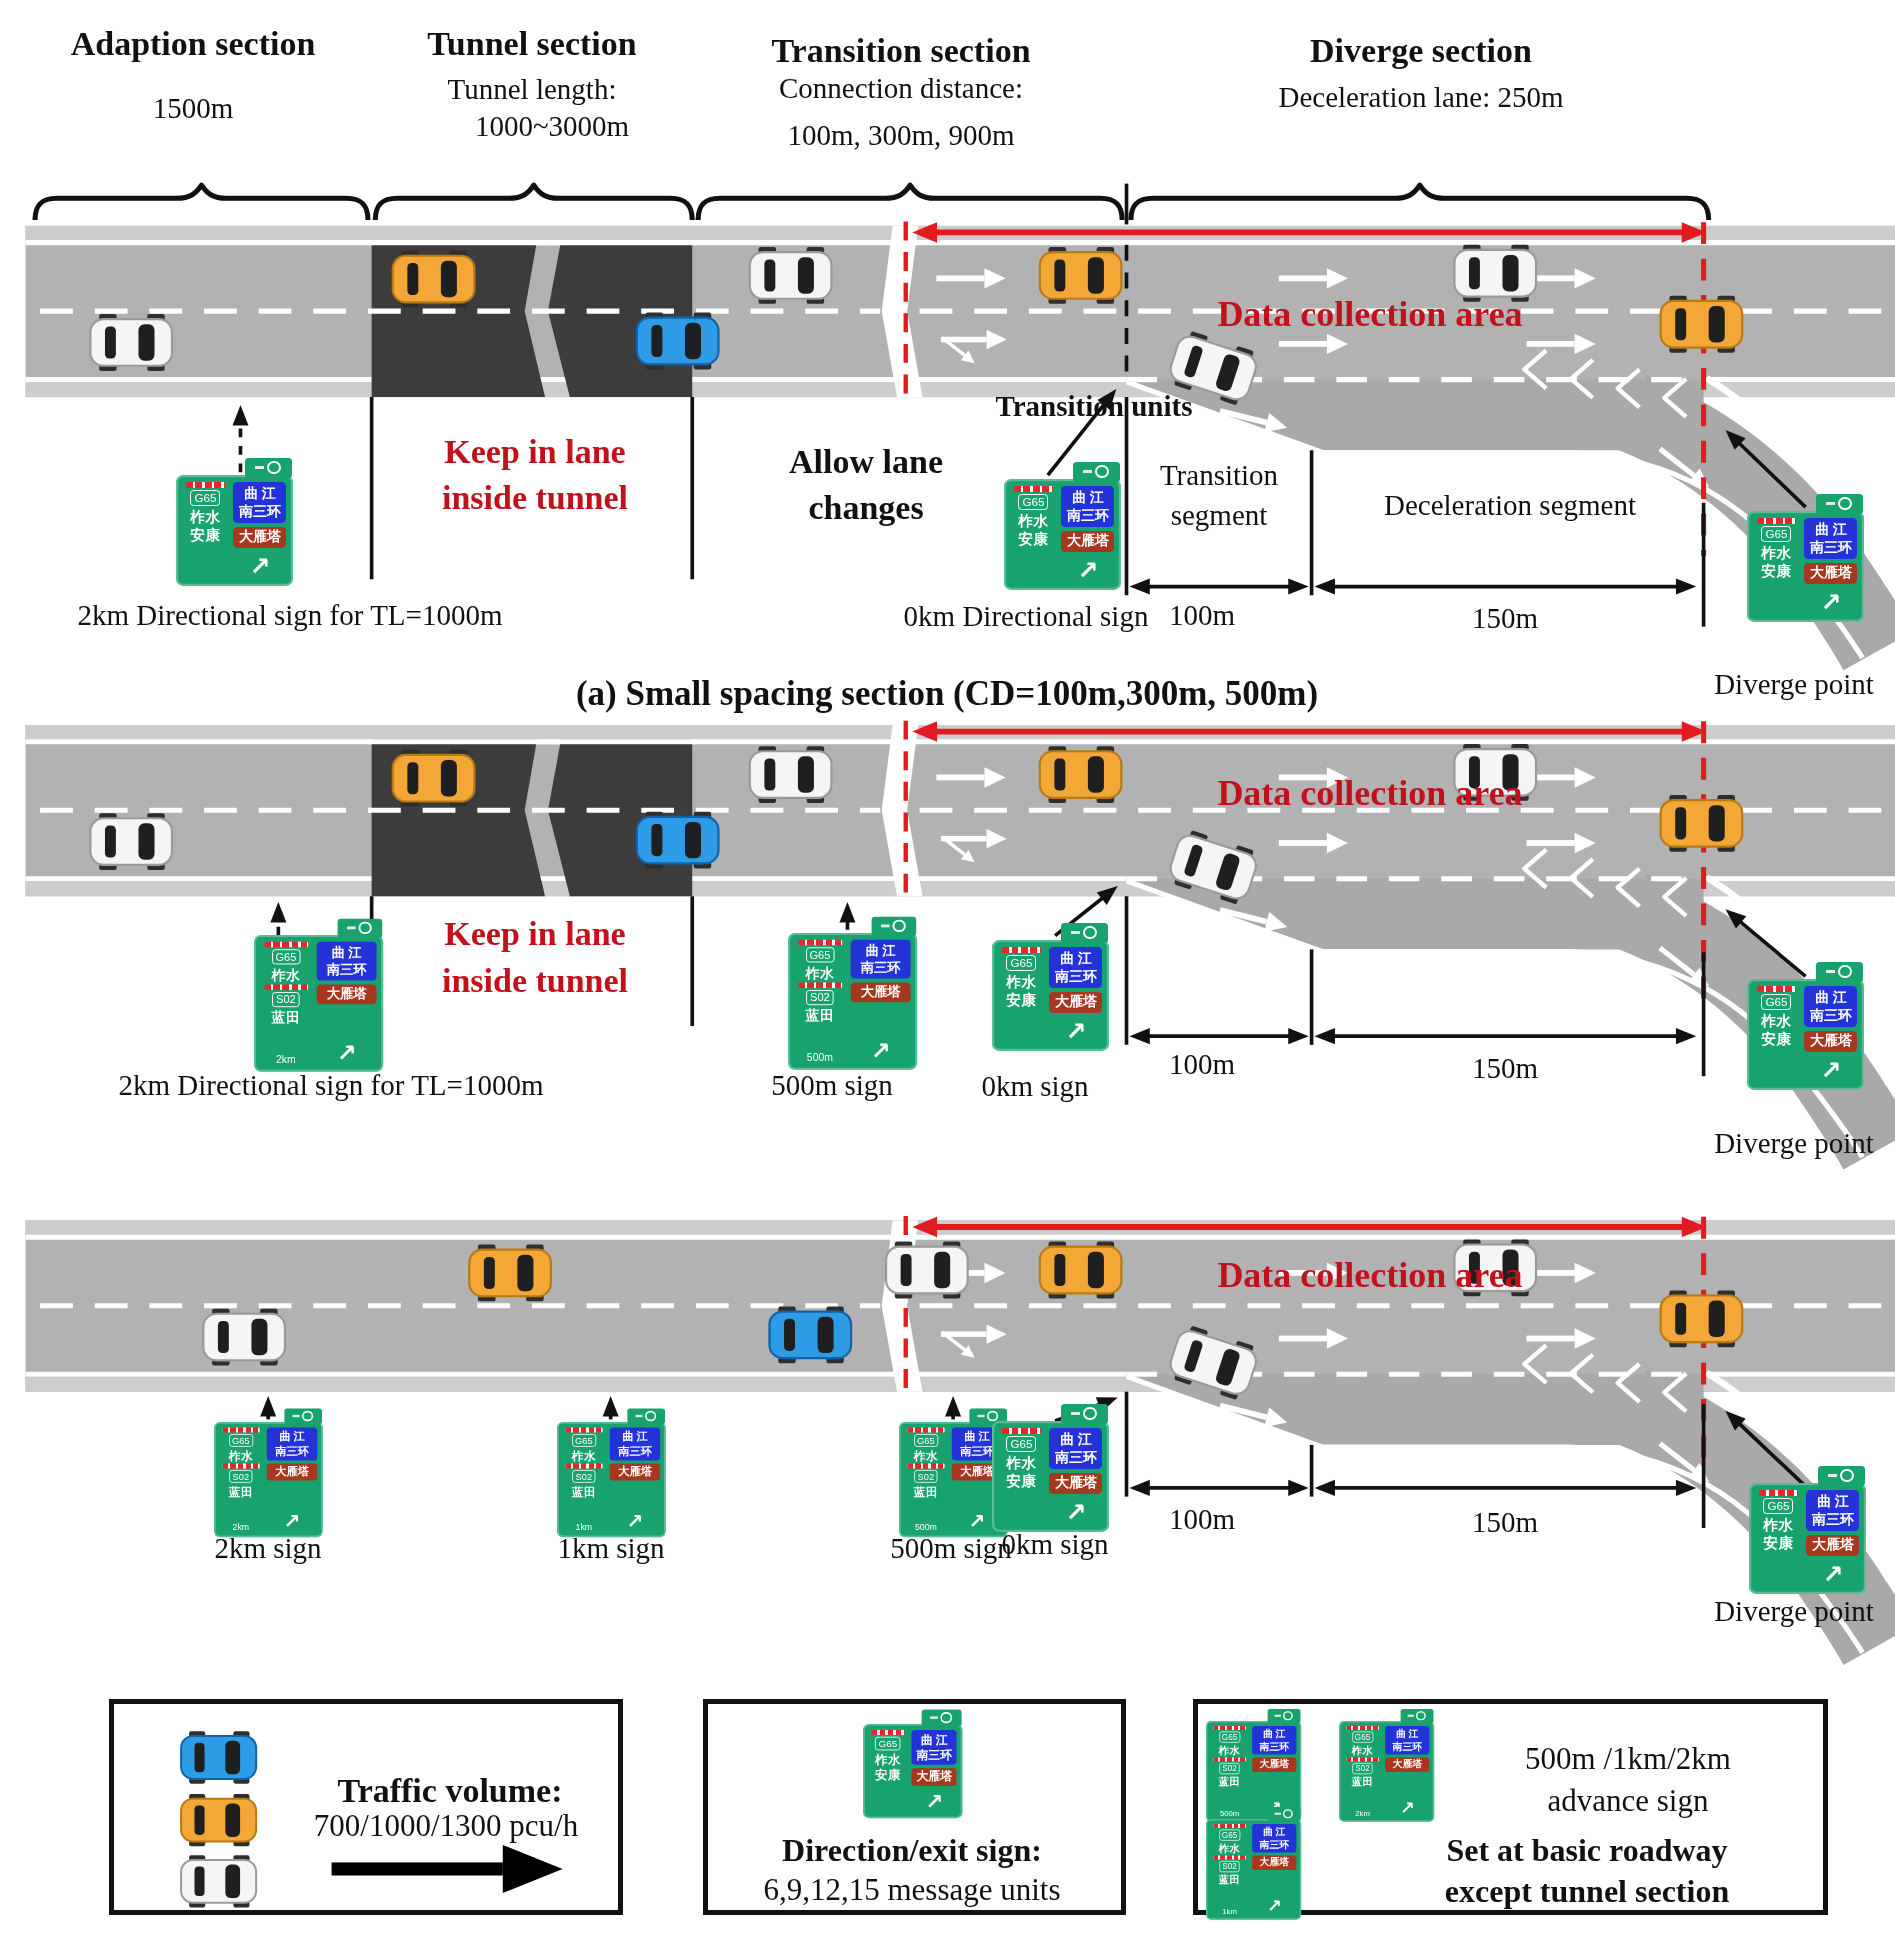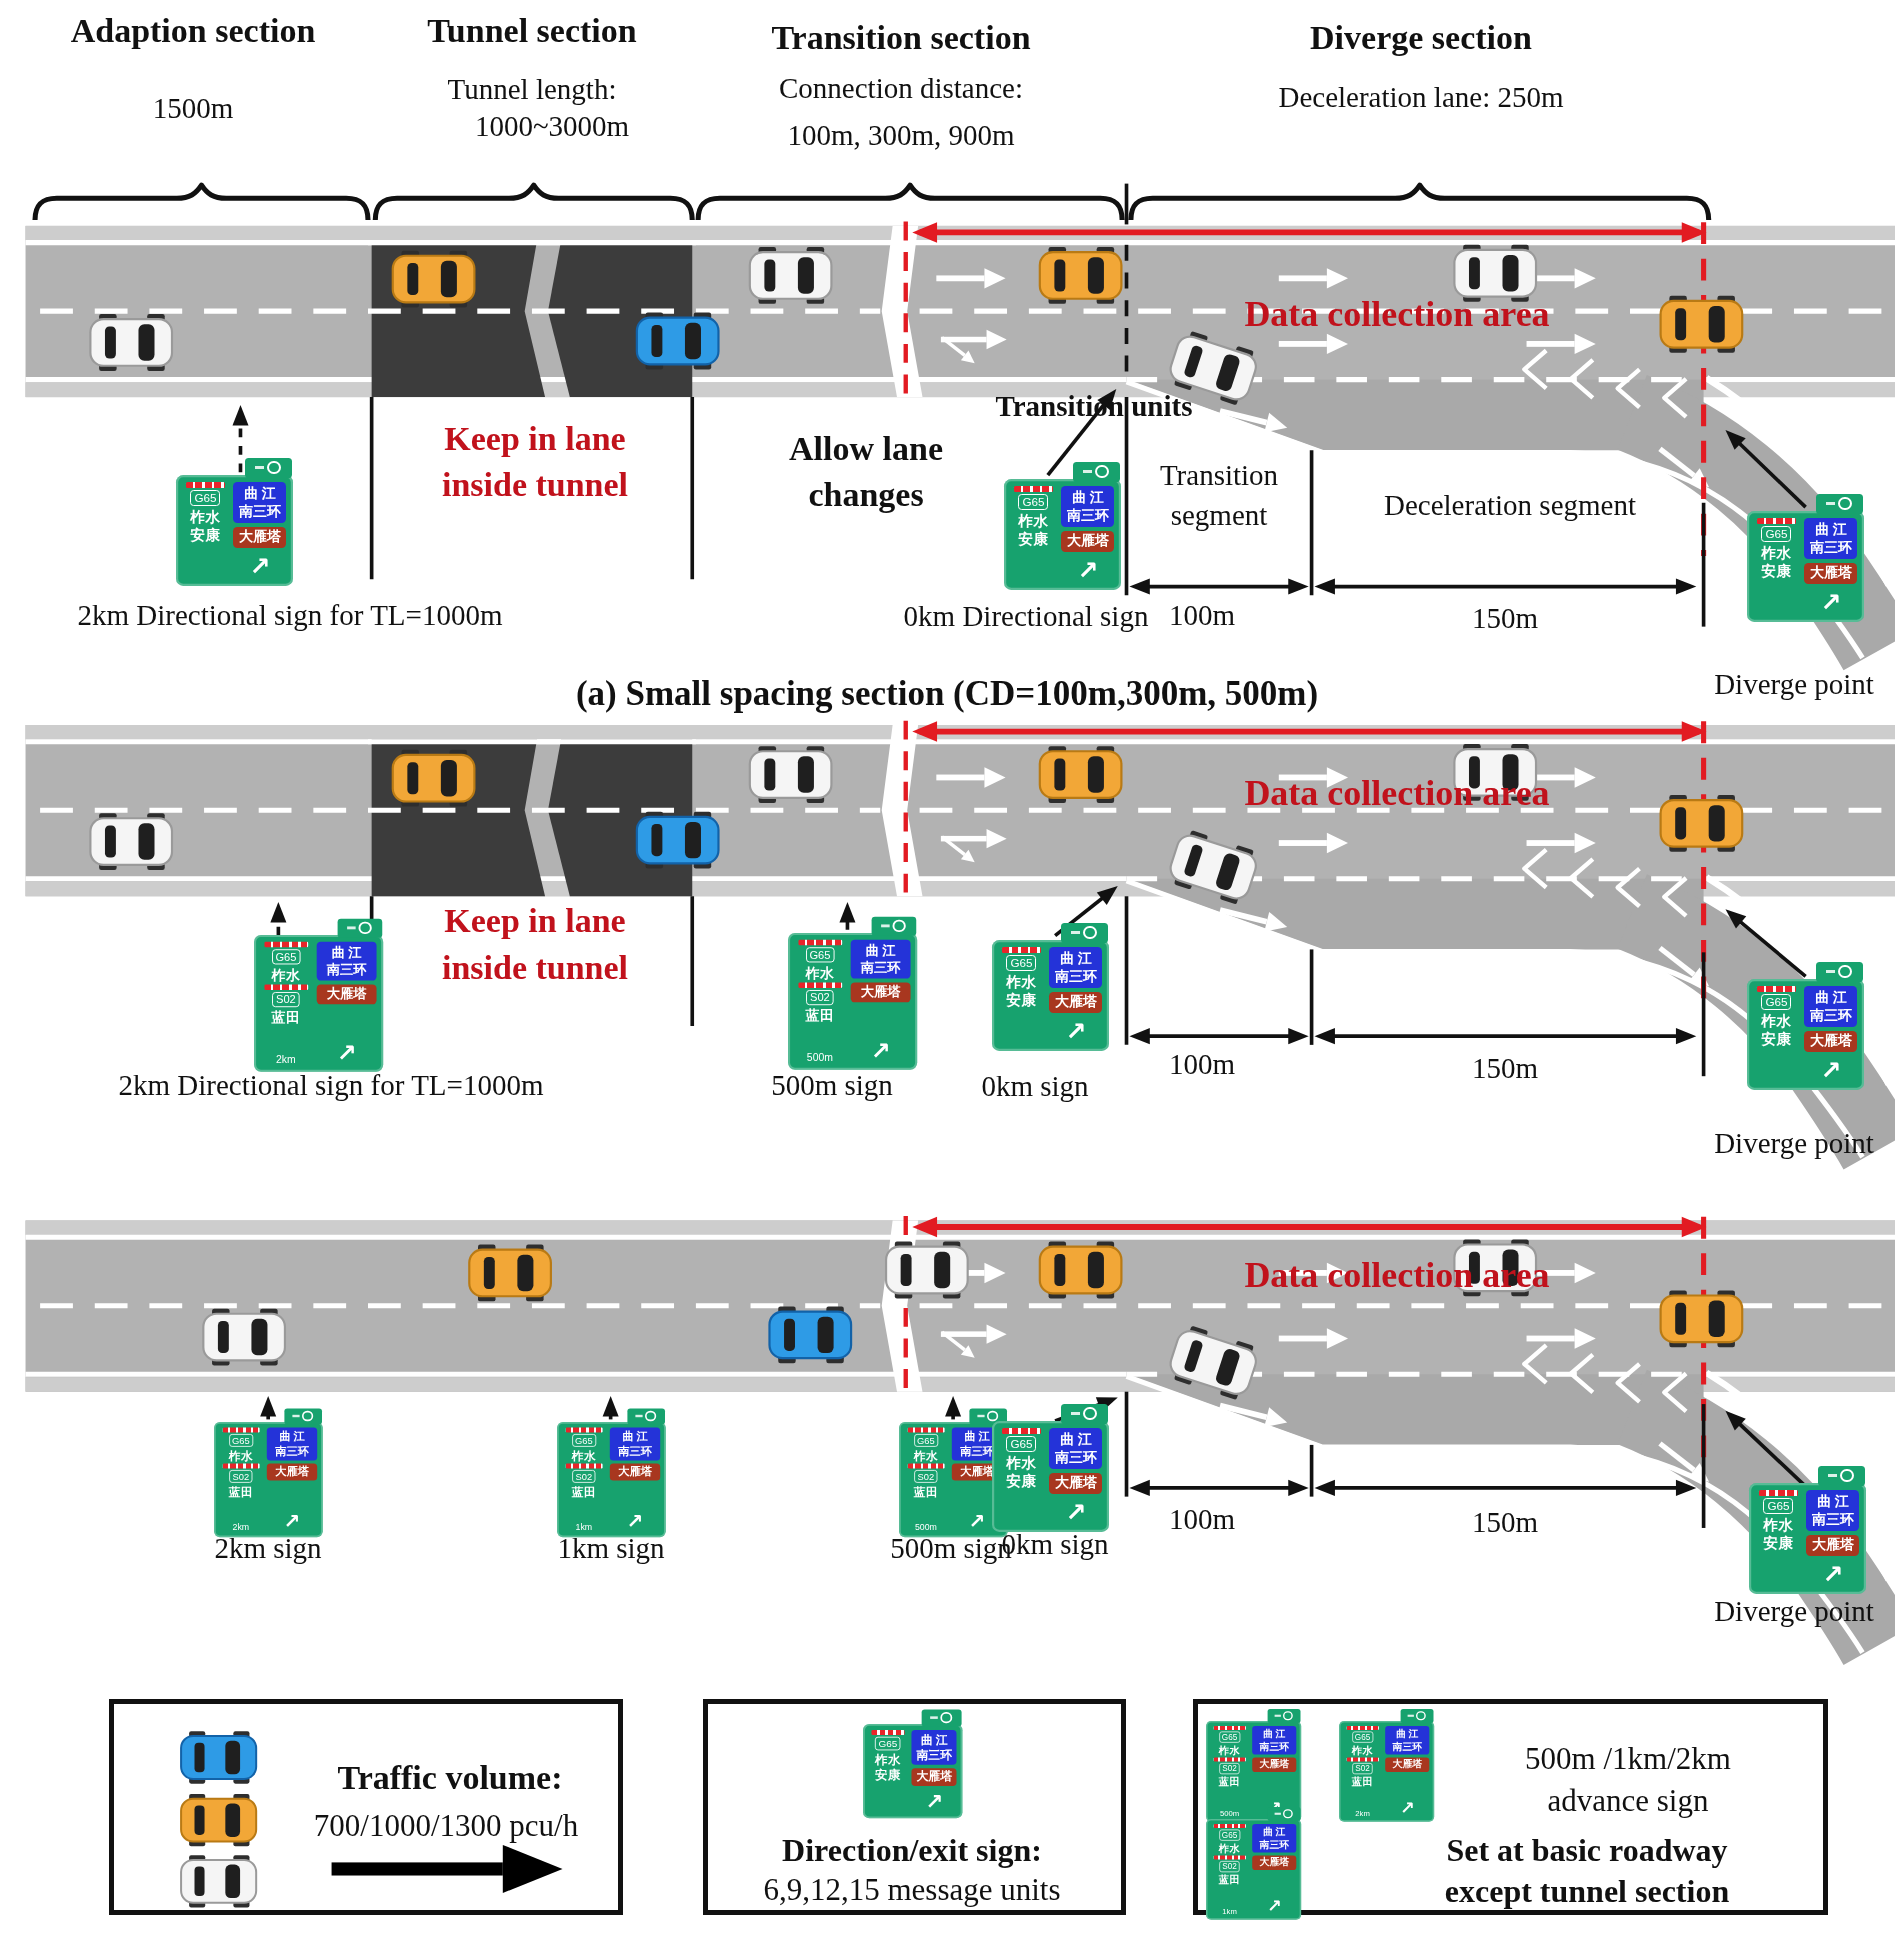--- a/index.html
+++ b/index.html
@@ -3,21 +3,21 @@
 <meta charset="utf-8">
 <style>
   html,body{margin:0;padding:0;background:#fff;}
   #stage{position:relative;width:1896px;height:1936px;background:#fff;overflow:hidden;
          font-family:"Liberation Serif","DejaVu Serif",serif;}
   #fig{position:absolute;left:0;top:0;z-index:1;}
   .lbl{position:absolute;transform:translate(-50%,-50%);white-space:nowrap;color:#111;z-index:3;line-height:1.1;}
   .b{font-weight:bold;}
   .red{color:var(--text-red);}
   .s40{font-size:29px;} .s42{font-size:31px;} .s44{font-size:32px;}
-  .s46{font-size:34px;} .s48{font-size:35px;text-align:center;} .s50{font-size:36px;margin-left:27px;}
+  .s46{font-size:34px;margin-top:13px;} .s48{font-size:35px;text-align:center;} .s50{font-size:36px;}
   .legend-box{position:absolute;border:5.1px solid #111;background:transparent;z-index:2;box-sizing:border-box;}
   
   .sign{position:absolute;z-index:2;display:flex;gap:5.1px;padding:7.3px 6.6px;box-sizing:border-box;
         background:var(--sign-green);border-radius:7.3px;transform-origin:top left;
         box-shadow:inset 0 0 0 2.2px rgba(255,255,255,.28);}
   .tA{width:117px;height:111px;}
   .tB{width:136px;height:144px;}
   .sign .tab{position:absolute;top:-17.5px;right:1.5px;width:47px;height:20.4px;background:var(--sign-green);
         border-radius:3.6px;display:flex;align-items:center;justify-content:center;gap:3.6px;}
   .sign .ring{width:9.5px;height:9.5px;border:2.2px solid #fff;border-radius:50%;}

